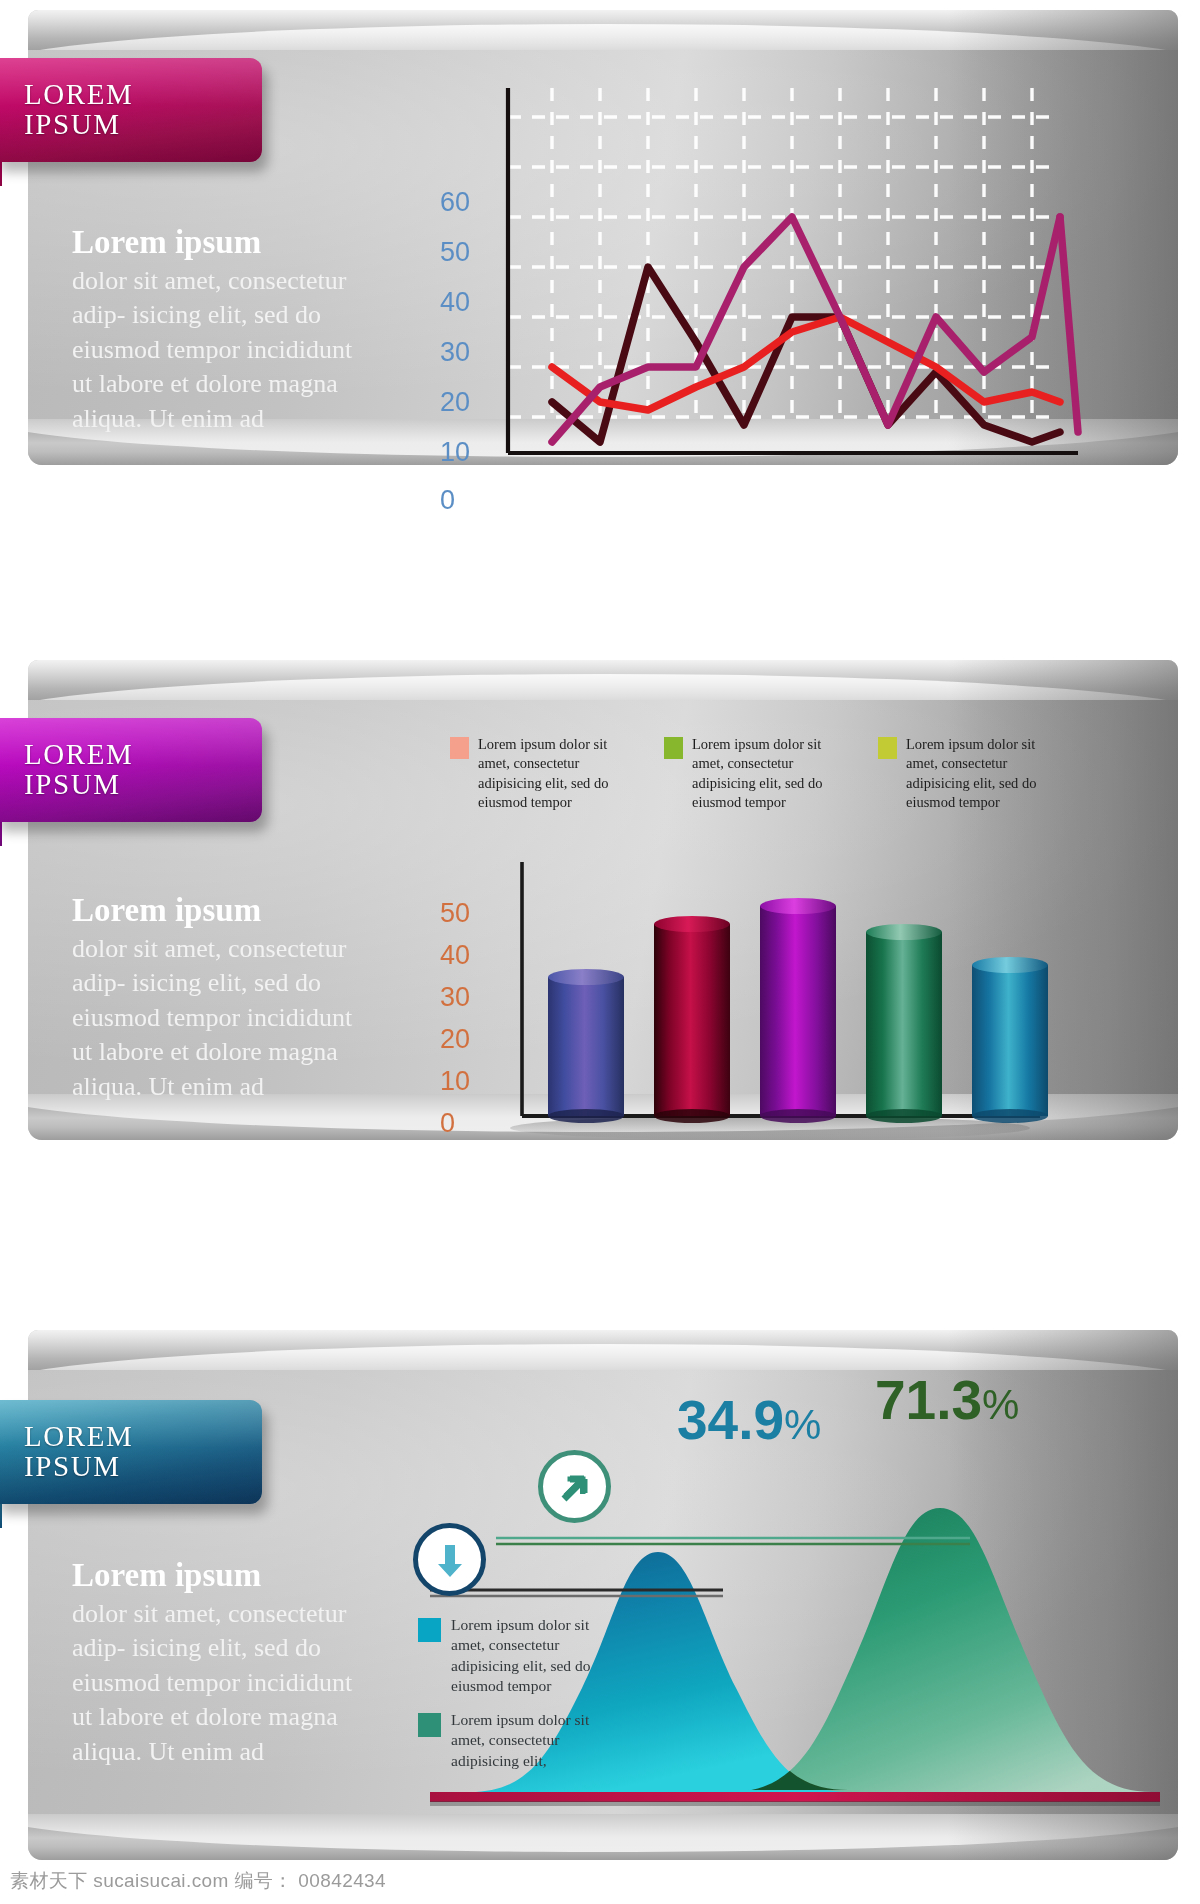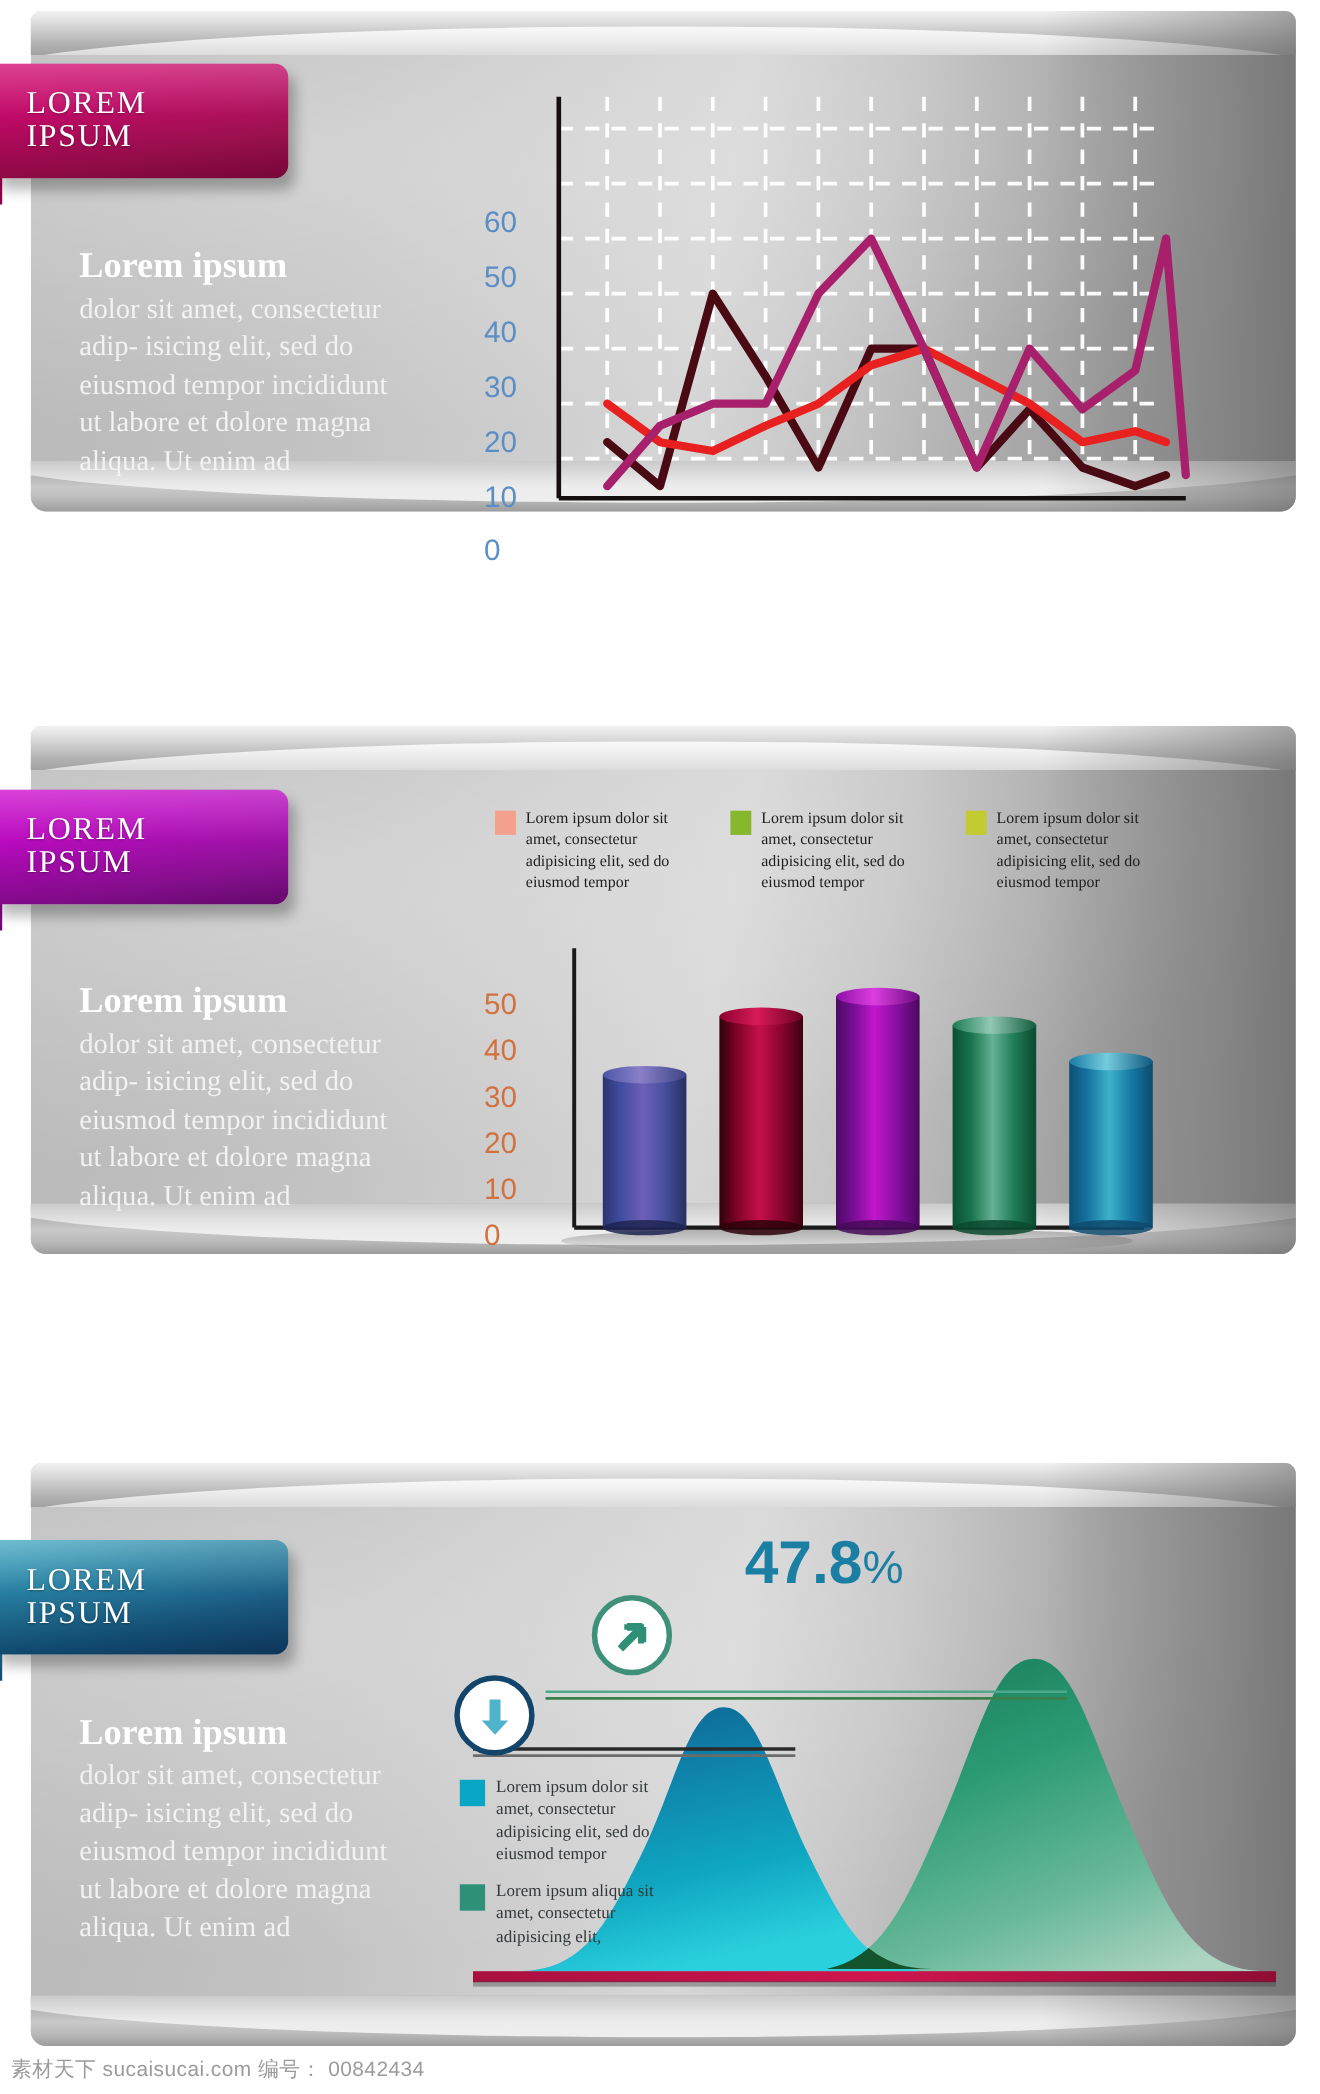--- a/index.html
+++ b/index.html
@@ -385,21 +385,24 @@
       <span class="t">IPSUM</span>
     </div>
   </div>
 
   <div class="copy" style="top:1555px; left:72px;">
     <div class="h">Lorem ipsum</div>
     <div class="p">dolor sit amet, consectetur adip- isicing elit, sed do eiusmod tempor incididunt ut labore et dolore magna aliqua. Ut enim ad</div>
   </div>
 
   <div class="pct pct-blue" style="left:677px; top:1388px;">
-    <span>47.8</span><span class="sym">%</span>
+    <span>34.9</span><span class="sym">%</span>
+  </div>
+  <div class="pct pct-green" style="left:875px; top:1368px;">
+    <span>71.3</span><span class="sym">%</span>
   </div>
 
   <svg class="connector" style="left:430px; top:1470px; width:620px; height:140px;">
     <line x1="66" y1="68" x2="540" y2="68" stroke="#4fa88b" stroke-width="2.4"></line>
     <line x1="66" y1="74" x2="540" y2="74" stroke="#3b7f4a" stroke-width="2.4"></line>
     <line x1="-10" y1="120" x2="293" y2="120" stroke="#2a2a2a" stroke-width="3"></line>
     <line x1="-10" y1="126" x2="293" y2="126" stroke="#6c6c6c" stroke-width="2.4"></line>
   </svg>
 
   <div class="circ up" style="left:538px; top:1450px; width:73px; height:73px;">
@@ -414,21 +417,21 @@
     </svg>
   </div>
 
   <div class="leg3" style="left:418px; top:1615px;">
     <div class="item">
       <span class="sw" style="background:#08a6c4;"></span>
       <span class="tx">Lorem ipsum dolor sit amet, consectetur adipisicing elit, sed do eiusmod tempor</span>
     </div>
     <div class="item">
       <span class="sw" style="background:#2e9077;"></span>
-      <span class="tx">Lorem ipsum aliqua sit amet, consectetur adipisicing elit,</span>
+      <span class="tx">Lorem ipsum dolor sit amet, consectetur adipisicing elit,</span>
     </div>
   </div>
 
   <svg class="chart-wrap" style="left:430px; top:1490px; width:730px; height:340px;">
     <defs>
       <linearGradient id="gBlue" x1="0" y1="0" x2="0.35" y2="1">
         <stop offset="0%" stop-color="#0d5f8d"></stop>
         <stop offset="35%" stop-color="#0f83ab"></stop>
         <stop offset="70%" stop-color="#0fa7c0"></stop>
         <stop offset="100%" stop-color="#2ad0de"></stop>

